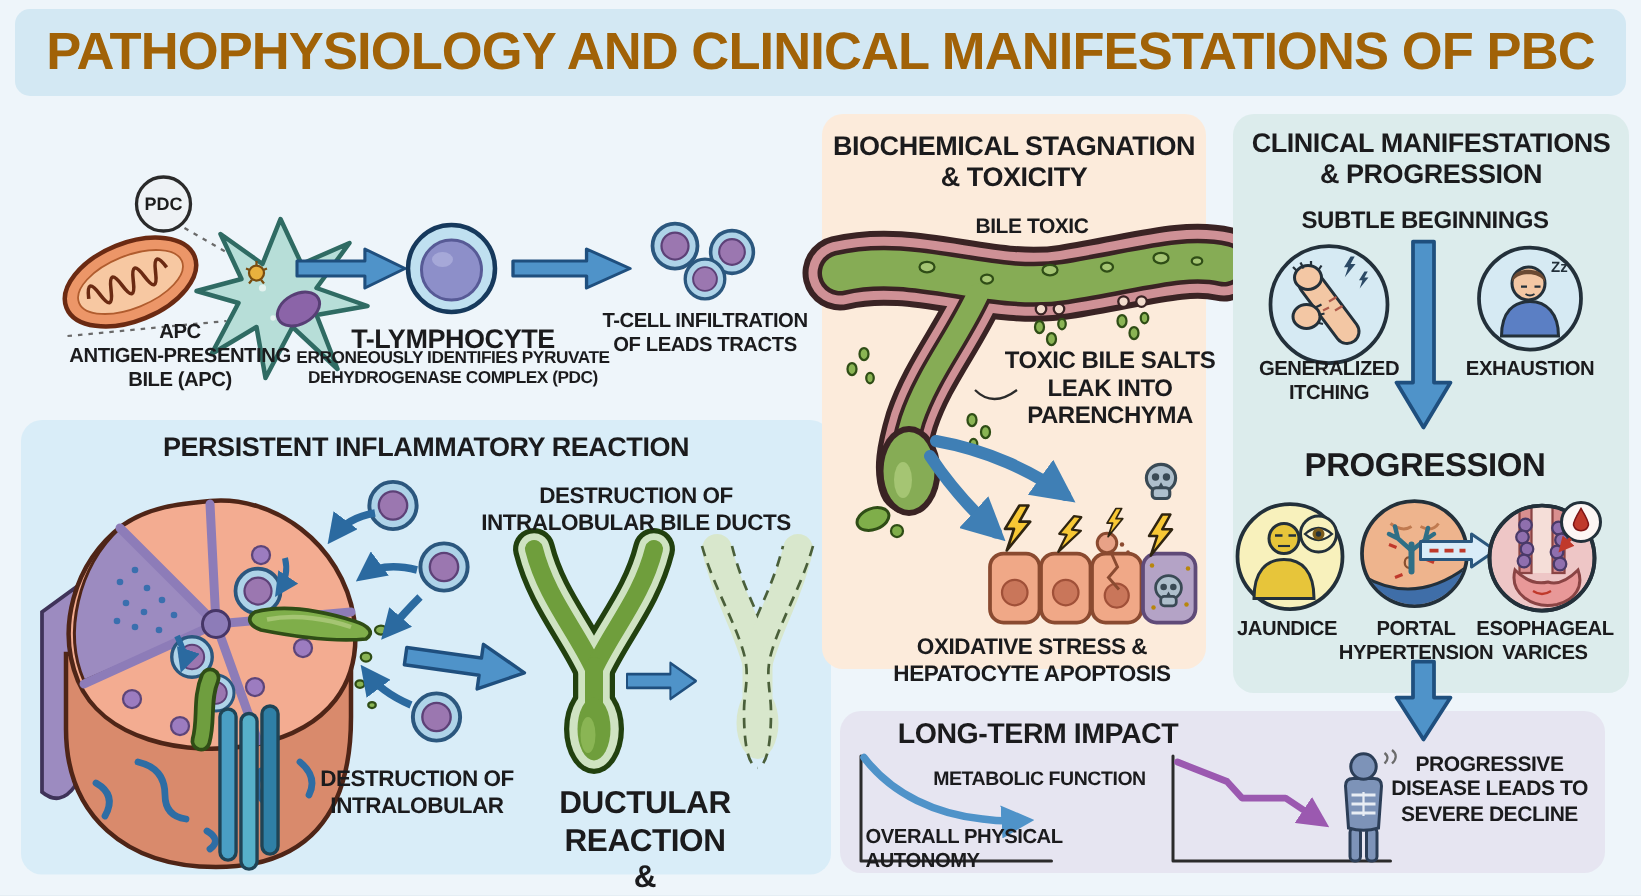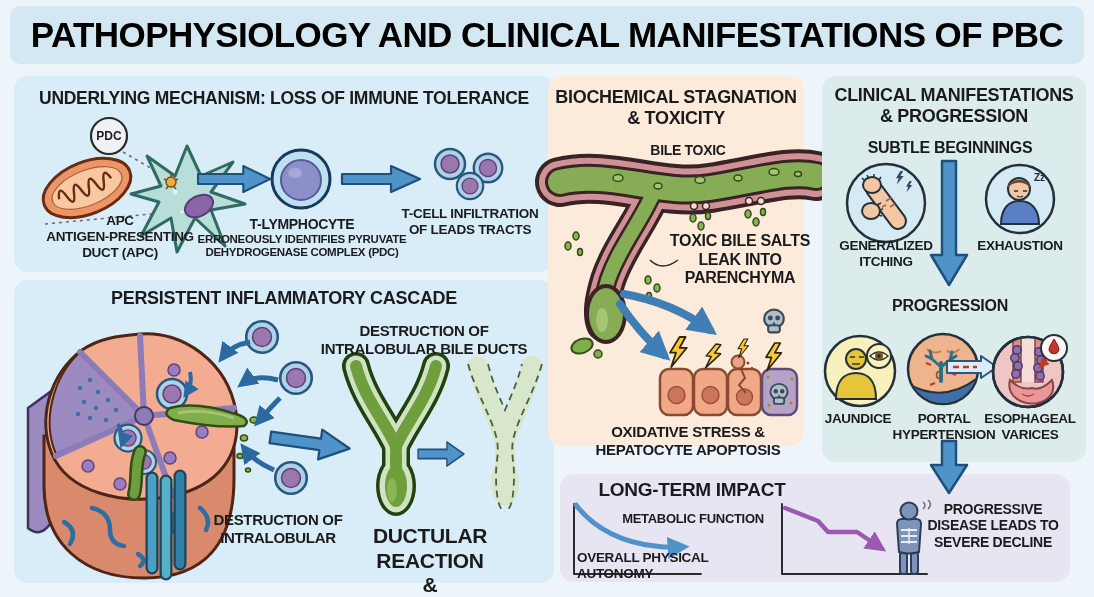--- a/index.html
+++ b/index.html
@@ -7,21 +7,21 @@
   .panel{position:absolute;border-radius:14px;}
   .p-blue{background:#d9edf8;}
   .p-peach{background:#fcebdb;}
   .p-cyan{background:#dcecec;}
   .p-lav{background:#e6e5f1;}
   .lbl{position:absolute;font-weight:700;color:#1b1b1d;text-align:center;white-space:pre-line;letter-spacing:-0.3px;line-height:1.17;}
   .abs{position:absolute;}
   svg{display:block;overflow:visible;}
   #titlebar{position:absolute;left:10px;top:6px;width:1074px;height:58px;background:#d3e8f3;border-radius:10px;}
   #title{position:absolute;left:0;top:0;width:100%;height:58px;line-height:58px;text-align:center;
-         font-size:35px;font-weight:700;letter-spacing:-0.6px;color:#000000;white-space:nowrap;}
+         font-size:35px;font-weight:700;letter-spacing:-0.6px;color:#a16207;white-space:nowrap;}
 </style>
 </head>
 <body>
 
 <div id="canvas">
 
   <svg width="0" height="0">
     <defs>
       <path id="bolt" d="M8,0 L0,13 L5,13 L1,25 L14,9 L8,9 L13,0 Z"></path>
       <g id="skullg">
@@ -53,23 +53,20 @@
       <marker id="ah-red" viewBox="0 0 10 10" refX="7" refY="5" markerWidth="4.2" markerHeight="4.2" orient="auto-start-reverse">
           <path d="M0,0 L10,5 L0,10 Z" fill="#c0392b"></path>
         </marker>
     </defs>
   </svg>
 
   <div id="titlebar">
     <div id="title">PATHOPHYSIOLOGY AND CLINICAL MANIFESTATIONS OF PBC</div>
   </div>
 
-  <div class="panel p-blue" style="left:14px;top:76px;width:540px;height:196px;">
-    <div class="lbl" style="left:10px;top:12px;width:520px;font-size:17.5px;">UNDERLYING MECHANISM: LOSS OF IMMUNE TOLERANCE</div>
-  </div>
 
   <svg class="abs" style="left:25px;top:112px;" width="240" height="150" viewBox="0 0 240 150">
     <path d="M98,40 L136,62" stroke="#6a6a6a" stroke-width="1.5" stroke-dasharray="3,4"></path>
     <path d="M20,112 L126,102" stroke="#6a6a6a" stroke-width="1.5" stroke-dasharray="3,4"></path>
     <g transform="translate(62,76) rotate(-22)">
       <ellipse rx="46" ry="26" fill="#ec9668" stroke="#6b2a12" stroke-width="3"></ellipse>
       <ellipse rx="37" ry="17.5" fill="#f7c8a2" stroke="#b05c2e" stroke-width="1.2"></ellipse>
       <path d="M-30,0 Q-26,-15 -22,0 Q-18,15 -14,0 Q-10,-15 -6,0 Q-2,15 2,0 Q6,-15 10,0 Q14,15 18,0 Q22,-15 26,0" stroke="#6b2a12" stroke-width="2.4" fill="none"></path>
     </g>
     <polygon points="162,34 176,64 208,50 186,80 220,92 186,98 200,134 170,106 152,140 146,106 116,124 134,90 106,82 136,74 122,44 150,64" fill="#b7ded8" stroke="#2f6b63" stroke-width="3" stroke-linejoin="round"></polygon>
@@ -103,29 +100,29 @@
     </svg>
 
   <svg class="abs" style="left:428px;top:142px;" width="84" height="66" viewBox="0 0 84 66">
     <use href="#tcellg" transform="translate(22,22)"></use>
     <use href="#tcellg" transform="translate(60,26) scale(0.95)"></use>
     <use href="#tcellg" transform="translate(42,44) scale(0.88)"></use>
   </svg>
 
   <div class="lbl" style="left:30px;top:213px;width:180px;font-size:13.5px;">APC
 ANTIGEN-PRESENTING
-DUCT (APC)</div>
-  <div class="lbl" style="left:192px;top:216px;width:220px;font-size:14px;">T-LYMPHOCYTE</div>
+BILE (APC)</div>
+  <div class="lbl" style="left:192px;top:216px;width:220px;font-size:18px;">T-LYMPHOCYTE</div>
   <div class="lbl" style="left:182px;top:233px;width:240px;font-size:11.5px;line-height:1.15;">ERRONEOUSLY IDENTIFIES PYRUVATE
 DEHYDROGENASE COMPLEX (PDC)</div>
   <div class="lbl" style="left:385px;top:206px;width:170px;font-size:13.5px;">T-CELL INFILTRATION
 OF LEADS TRACTS</div>
 
   <div class="panel p-blue" style="left:14px;top:280px;width:540px;height:303px;">
-    <div class="lbl" style="left:10px;top:8px;width:520px;font-size:18px;">PERSISTENT INFLAMMATORY CASCADE</div>
+    <div class="lbl" style="left:10px;top:8px;width:520px;font-size:18px;">PERSISTENT INFLAMMATORY REACTION</div>
   </div>
 
   <svg class="abs" style="left:22px;top:316px;" width="250" height="266" viewBox="0 0 250 266">
     <path d="M6,92 L28,76 L28,208 Q18,222 6,212 Z" fill="#9c8bc0" stroke="#3f3359" stroke-width="2.5"></path>
     <path d="M22,150 L22,170 C22,228 62,262 122,262 C182,262 212,228 212,162 L212,120 L22,120 Z" fill="#d98a6c" stroke="#4f2517" stroke-width="3"></path>
     <g stroke="#2e6da4" stroke-width="4.5" fill="none" stroke-linecap="round">
       <path d="M42,206 q14,8 6,22"></path>
         <path d="M70,192 q18,4 18,22 q0,14 14,16"></path>
       <path d="M152,198 q-8,16 8,24"></path>
         <path d="M178,192 q12,10 6,22"></path>
@@ -371,21 +368,21 @@
     <text x="51" y="19" font-size="10" font-weight="bold" fill="#23303a">Zz</text>
   </svg>
 
   <svg class="abs" style="left:930px;top:161px;" width="38" height="126" viewBox="0 0 38 126">
     <polygon points="12,0 26,0 26,94 37,94 19,124 1,94 12,94" fill="#4f93c9" stroke="#1f4f7e" stroke-width="2.5" stroke-linejoin="round"></polygon>
   </svg>
 
   <div class="lbl" style="left:821px;top:238px;width:130px;font-size:13.5px;">GENERALIZED
 ITCHING</div>
   <div class="lbl" style="left:960px;top:238px;width:120px;font-size:13.5px;">EXHAUSTION</div>
-  <div class="lbl" style="left:860px;top:297px;width:180px;font-size:16px;">PROGRESSION</div>
+  <div class="lbl" style="left:860px;top:297px;width:180px;font-size:22px;">PROGRESSION</div>
 
   <svg class="abs" style="left:822px;top:333px;" width="76" height="76" viewBox="0 0 76 76">
     <circle cx="38" cy="38" r="35" fill="#f8f1bc" stroke="#23303a" stroke-width="2.5"></circle>
     <path d="M14,66 C14,48 22,40 34,40 C46,40 54,48 54,66 Z" fill="#e7c53a" stroke="#23303a" stroke-width="2"></path>
     <circle cx="34" cy="26" r="10" fill="#e7c53a" stroke="#23303a" stroke-width="2"></circle>
     <path d="M28,24 h5 M37,24 h5" stroke="#23303a" stroke-width="1.6"></path>
     <path d="M30,31 h8" stroke="#23303a" stroke-width="1.4"></path>
     <g>
       <circle cx="57" cy="23" r="12" fill="#f8f1bc" stroke="#23303a" stroke-width="2"></circle>
       <path d="M48,23 Q57,15 66,23 Q57,31 48,23 Z" fill="#fff7d0" stroke="#23303a" stroke-width="1.5"></path>

